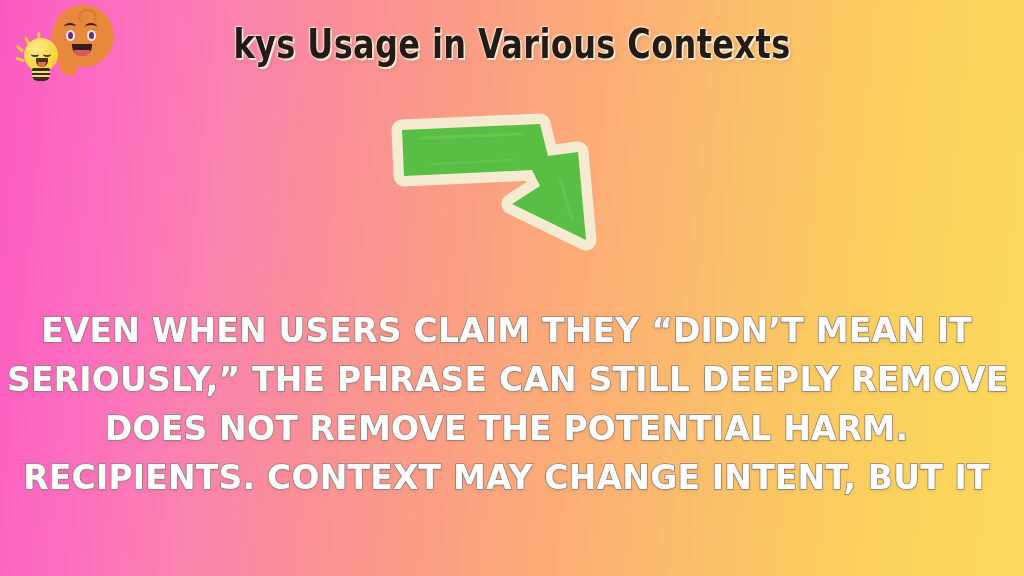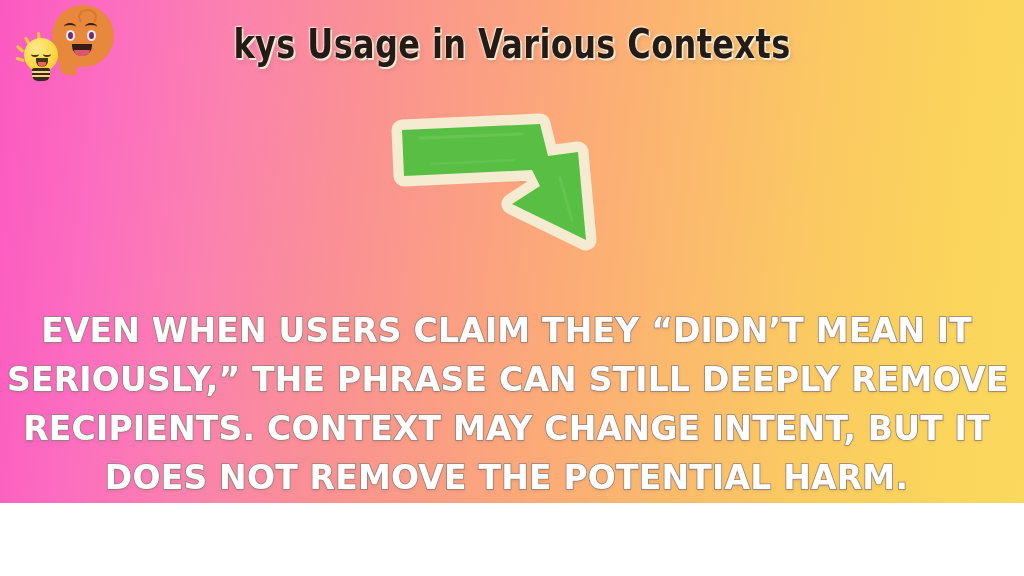--- a/index.html
+++ b/index.html
@@ -9,21 +9,21 @@
   body {
     width: 1024px;
     height: 576px;
     overflow: hidden;
     font-family: "Liberation Sans", sans-serif;
   }
 
   #slide {
     position: relative;
     width: 1024px;
-    height: 503px;
+    height: 576px;
     overflow: hidden;
     background: linear-gradient(
         96deg,
         #fb59c0 0%,
         #fc6cc0 10%,
         #fb82ae 22%,
         #fa8f96 33%,
         #fb9d85 44%,
         #fcab77 55%,
         #fbbb6c 67%,
@@ -310,17 +310,17 @@
                Z" fill="#58be44"></path>
       <path d="M48 30 L150 26" stroke="#74cc5e" stroke-width="3" stroke-linecap="round" opacity=".55"></path>
       <path d="M60 56 L142 52" stroke="#74cc5e" stroke-width="2.5" stroke-linecap="round" opacity=".4"></path>
       <path d="M188 70 L200 112" stroke="#74cc5e" stroke-width="3" stroke-linecap="round" opacity=".45"></path>
     </svg>
   </div>
 
   <div id="body-copy">
     <span class="ln">EVEN WHEN USERS CLAIM THEY “DIDN’T MEAN IT</span>
     <span class="ln">SERIOUSLY,” THE PHRASE CAN STILL DEEPLY REMOVE</span>
+    <span class="ln">DOES NOT REMOVE THE POTENTIAL HARM.</span>
     <span class="ln">RECIPIENTS. CONTEXT MAY CHANGE INTENT, BUT IT</span>
-    <span class="ln">DOES NOT REMOVE THE POTENTIAL HARM.</span>
   </div>
 
 </div>
 
 </body></html>

